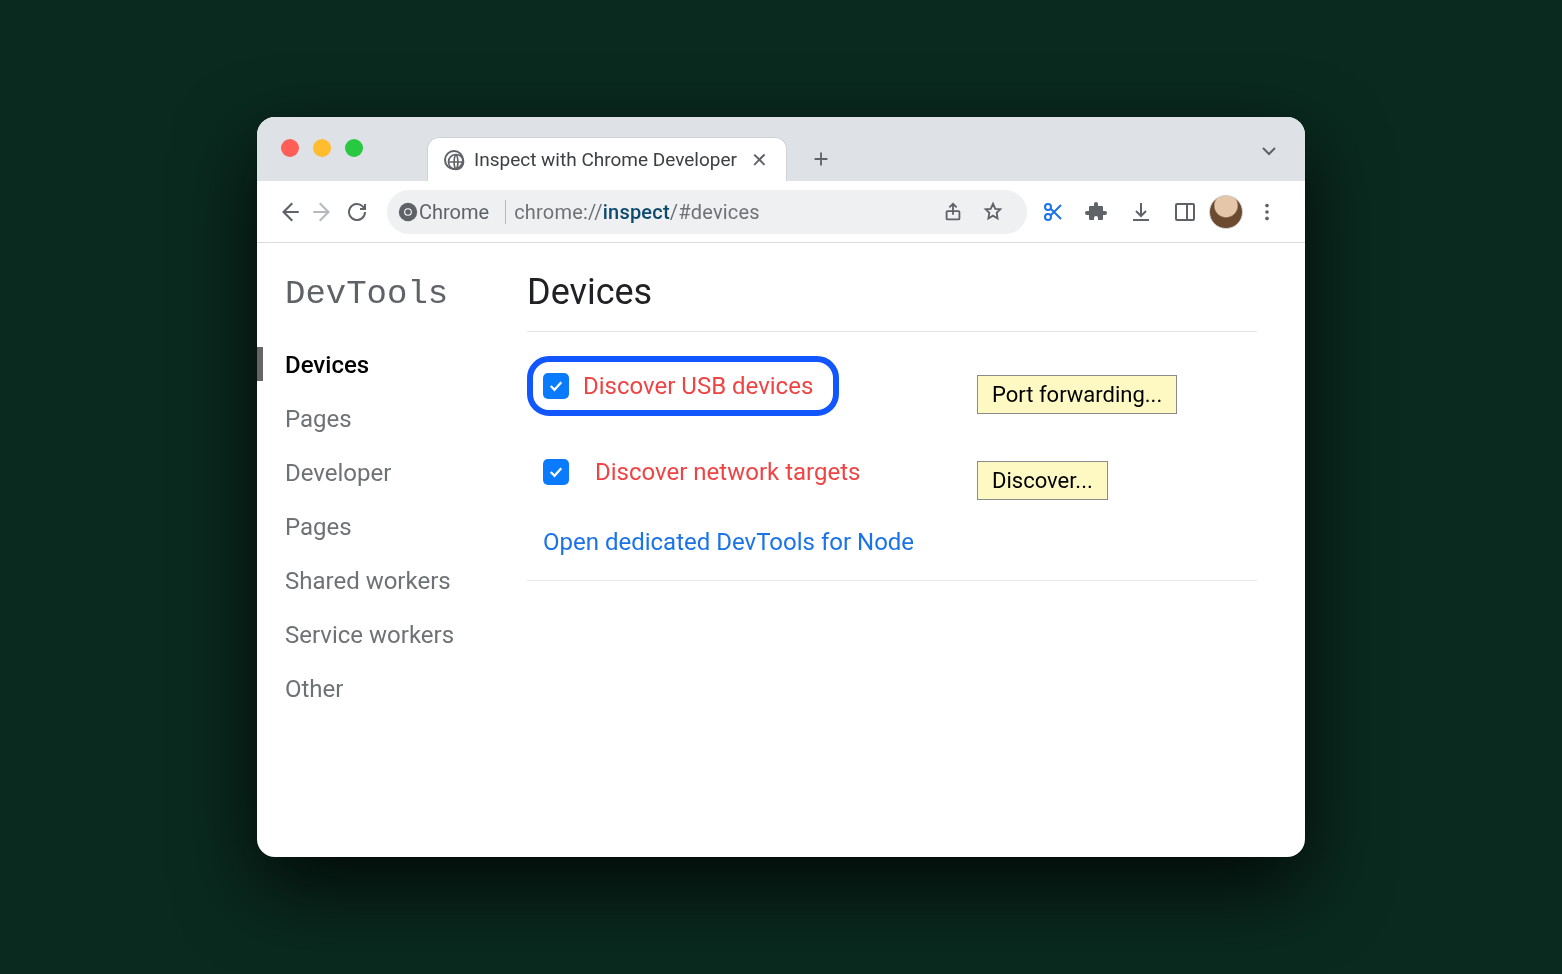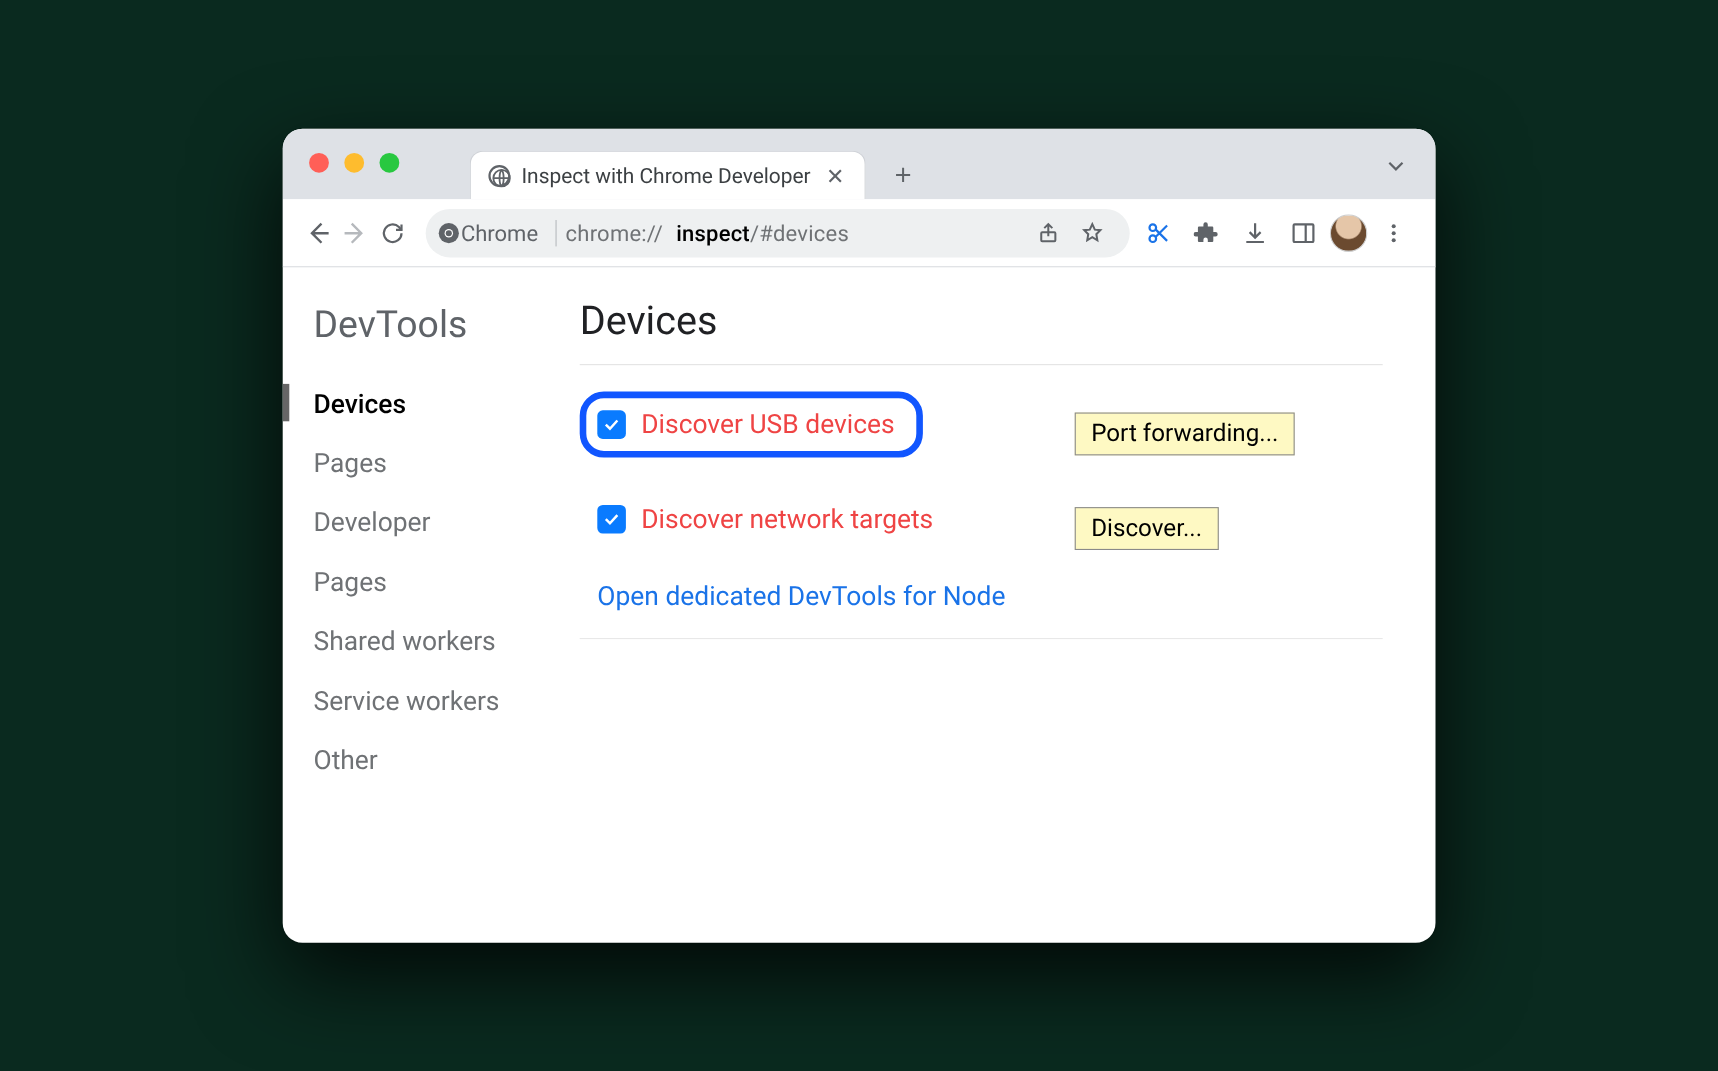--- a/index.html
+++ b/index.html
@@ -95,32 +95,32 @@
     align-items:center;
     padding: 0 14px 0 10px;
     color:#3c4043;
     margin-left: 10px;
   }
   .chrome-chip{
     display:flex; align-items:center; gap:8px; color:#5f6368; font-size:20px;
   }
   .chrome-chip .divider{ width:1px; height:24px; background:#b6b9bd; margin:0 8px;}
   .url { font-size:20px; color:#6f7275; letter-spacing:.2px; flex:1;}
-  .url b{ color:#000000; font-weight:500;margin-left:12px;}
+  .url b{ color:#0c4a6e; font-weight:500;}
   .right-icons{ display:flex; align-items:center; gap:4px; margin-left:auto;}
   .avatar{ width:34px;height:34px;border-radius:50%; background: radial-gradient(circle at 50% 30%, #e5c6a8 0 40%, #6b4a2f 45% 100%); border:1px solid #ccc;}
   .content{
     flex:1; display:flex; overflow:hidden;
   }
   .sidebar{
     width: 260px;
     padding: 32px 0 0 28px;
   }
   .brand{
-    font-size:34px; color:#5f6368; font-weight:400; margin-bottom:28px;
+    font-size:34px; color:#5f6368; font-weight:400; margin-bottom:28px;font-family:Liberation Mono, monospace;
   }
   .navlist{ list-style:none; display:flex; flex-direction:column; gap:6px;}
   .navitem{
     font-size:24px; color:#6f7275; padding:10px 0 10px 0; cursor:pointer;
   }
   .navitem.active{
     color:#000; font-weight:500; position:relative;
   }
   .navitem.active::before{
     content:""; position:absolute; left:-28px; top:6px; width:6px; height:34px; background:#666;
@@ -298,21 +298,21 @@
             </span>
             <span class="check-label">Discover USB devices</span>
           </span>
         </div>
         <div class="right">
           <button class="btn">Port forwarding...</button>
         </div>
       </div>
 
       <div class="row">
-        <div class="left" style="padding-left:16px;">
+        <div class="left" style="padding-left:16px;gap:12px;">
           <span class="check">
             <svg viewBox="0 0 24 24">
                 <path d="M5 12l5 5L19 7"></path>
               </svg>
           </span>
           <span class="check-label">Discover network targets</span>
         </div>
         <div class="right">
           <button class="btn">Discover...</button>
         </div>

